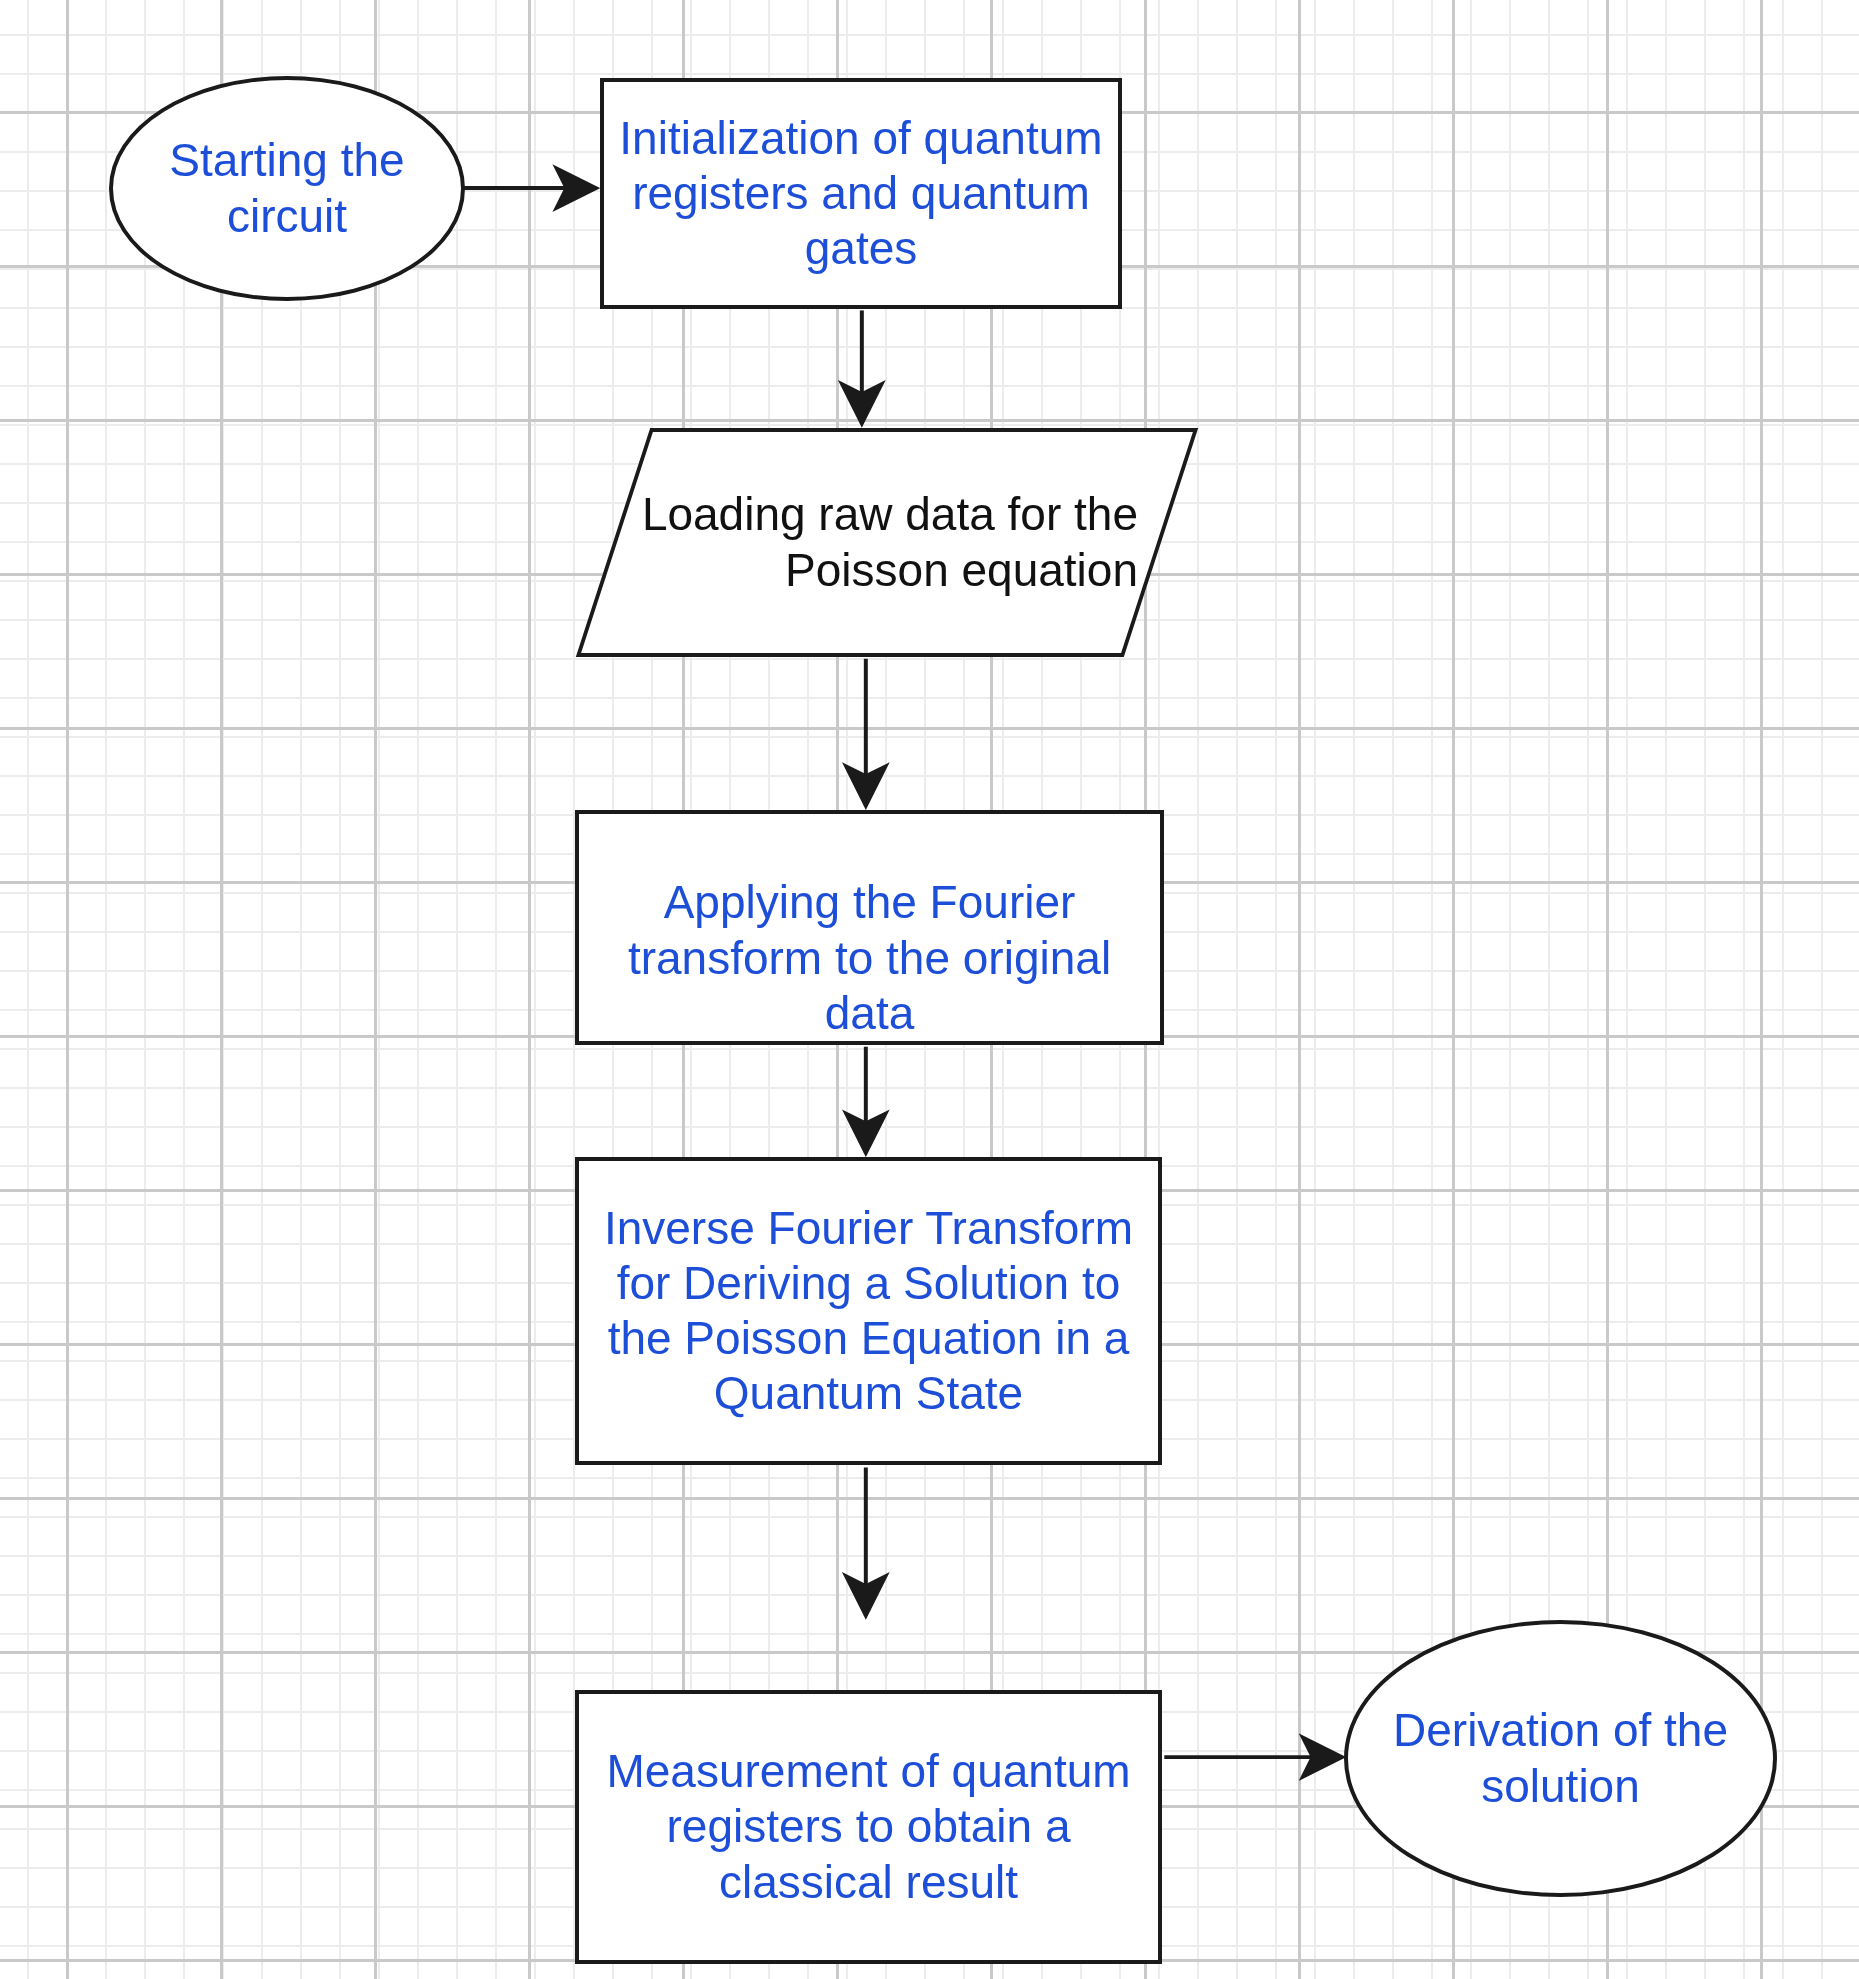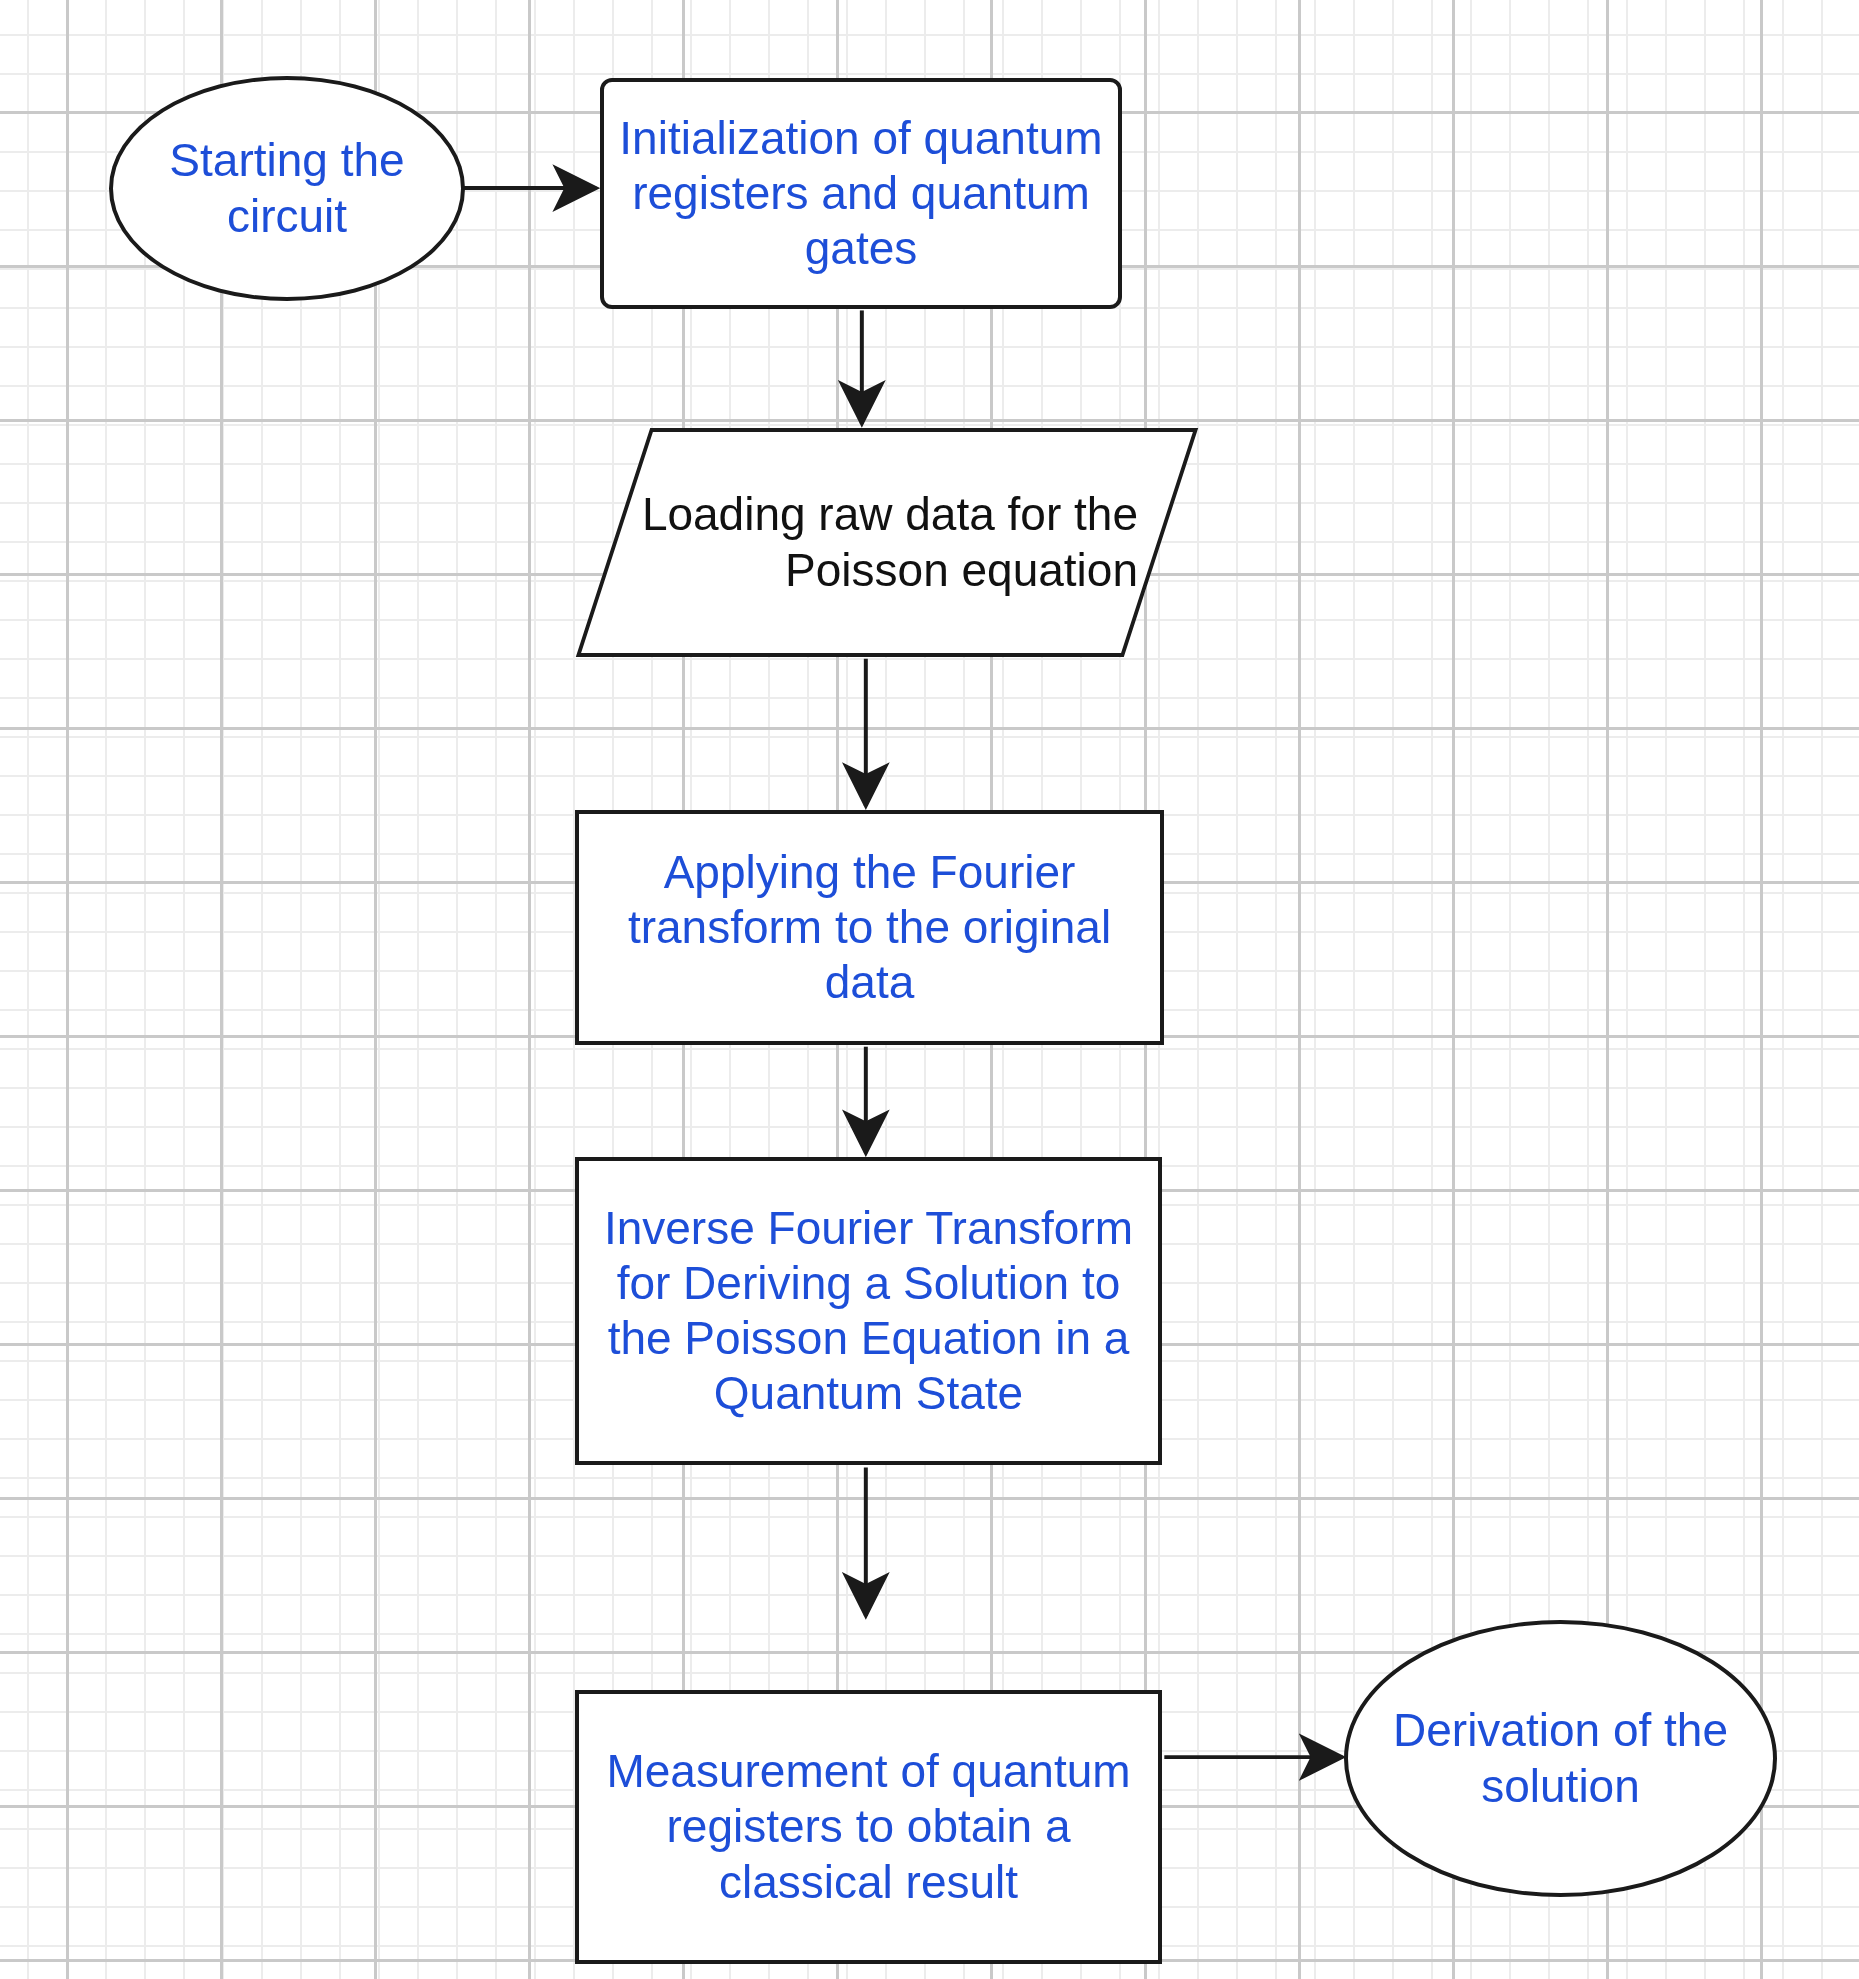--- a/index.html
+++ b/index.html
@@ -42,41 +42,41 @@
     line-height: 1.2;
   }
   .node .lbl { display: inline-block; }
 
   .ellipse { border-radius: 50%; }
 
   
   #node-start   { left: 109px;  top: 76px;   width: 356px; height: 225px; }
   #node-start .lbl { max-width: 259px; }
 
-  #node-init    { left: 600px;  top: 78px;   width: 522px; height: 231px; border-radius: 12px; }
+  #node-init    { left: 600px;  top: 78px;   width: 522px; height: 231px; }
   #node-init .lbl { max-width: 502px; }
 
   
   #node-load-border {
     position: absolute;
     left: 613px; top: 428px; width: 548px; height: 229px;
     box-sizing: border-box;
     background: #ffffff;
     border: 4px solid #1a1a1a;
     transform: skewX(-18deg);
   }
   #node-load-text {
     position: absolute;
     left: 575px; top: 428px; width: 624px; height: 229px;
     display: flex; align-items: center; justify-content: center;
     text-align: right; color: #111111; font-size: 46px; line-height: 1.2;
   }
   #node-load-text .lbl { max-width: 502px; }
 
-  #node-fft     { left: 575px;  top: 810px;  width: 589px; height: 235px; }
+  #node-fft     { left: 575px;  top: 810px;  width: 589px; height: 235px; align-items: flex-end; }
   #node-fft .lbl { max-width: 498px; }
 
   #node-ifft    { left: 575px;  top: 1157px; width: 587px; height: 308px; }
   #node-ifft .lbl { max-width: 545px; }
 
   #node-measure { left: 575px;  top: 1690px; width: 587px; height: 274px; }
   #node-measure .lbl { max-width: 542px; }
 
   #node-result  { left: 1344px; top: 1620px; width: 433px; height: 277px; }
   #node-result .lbl { max-width: 353px; }

